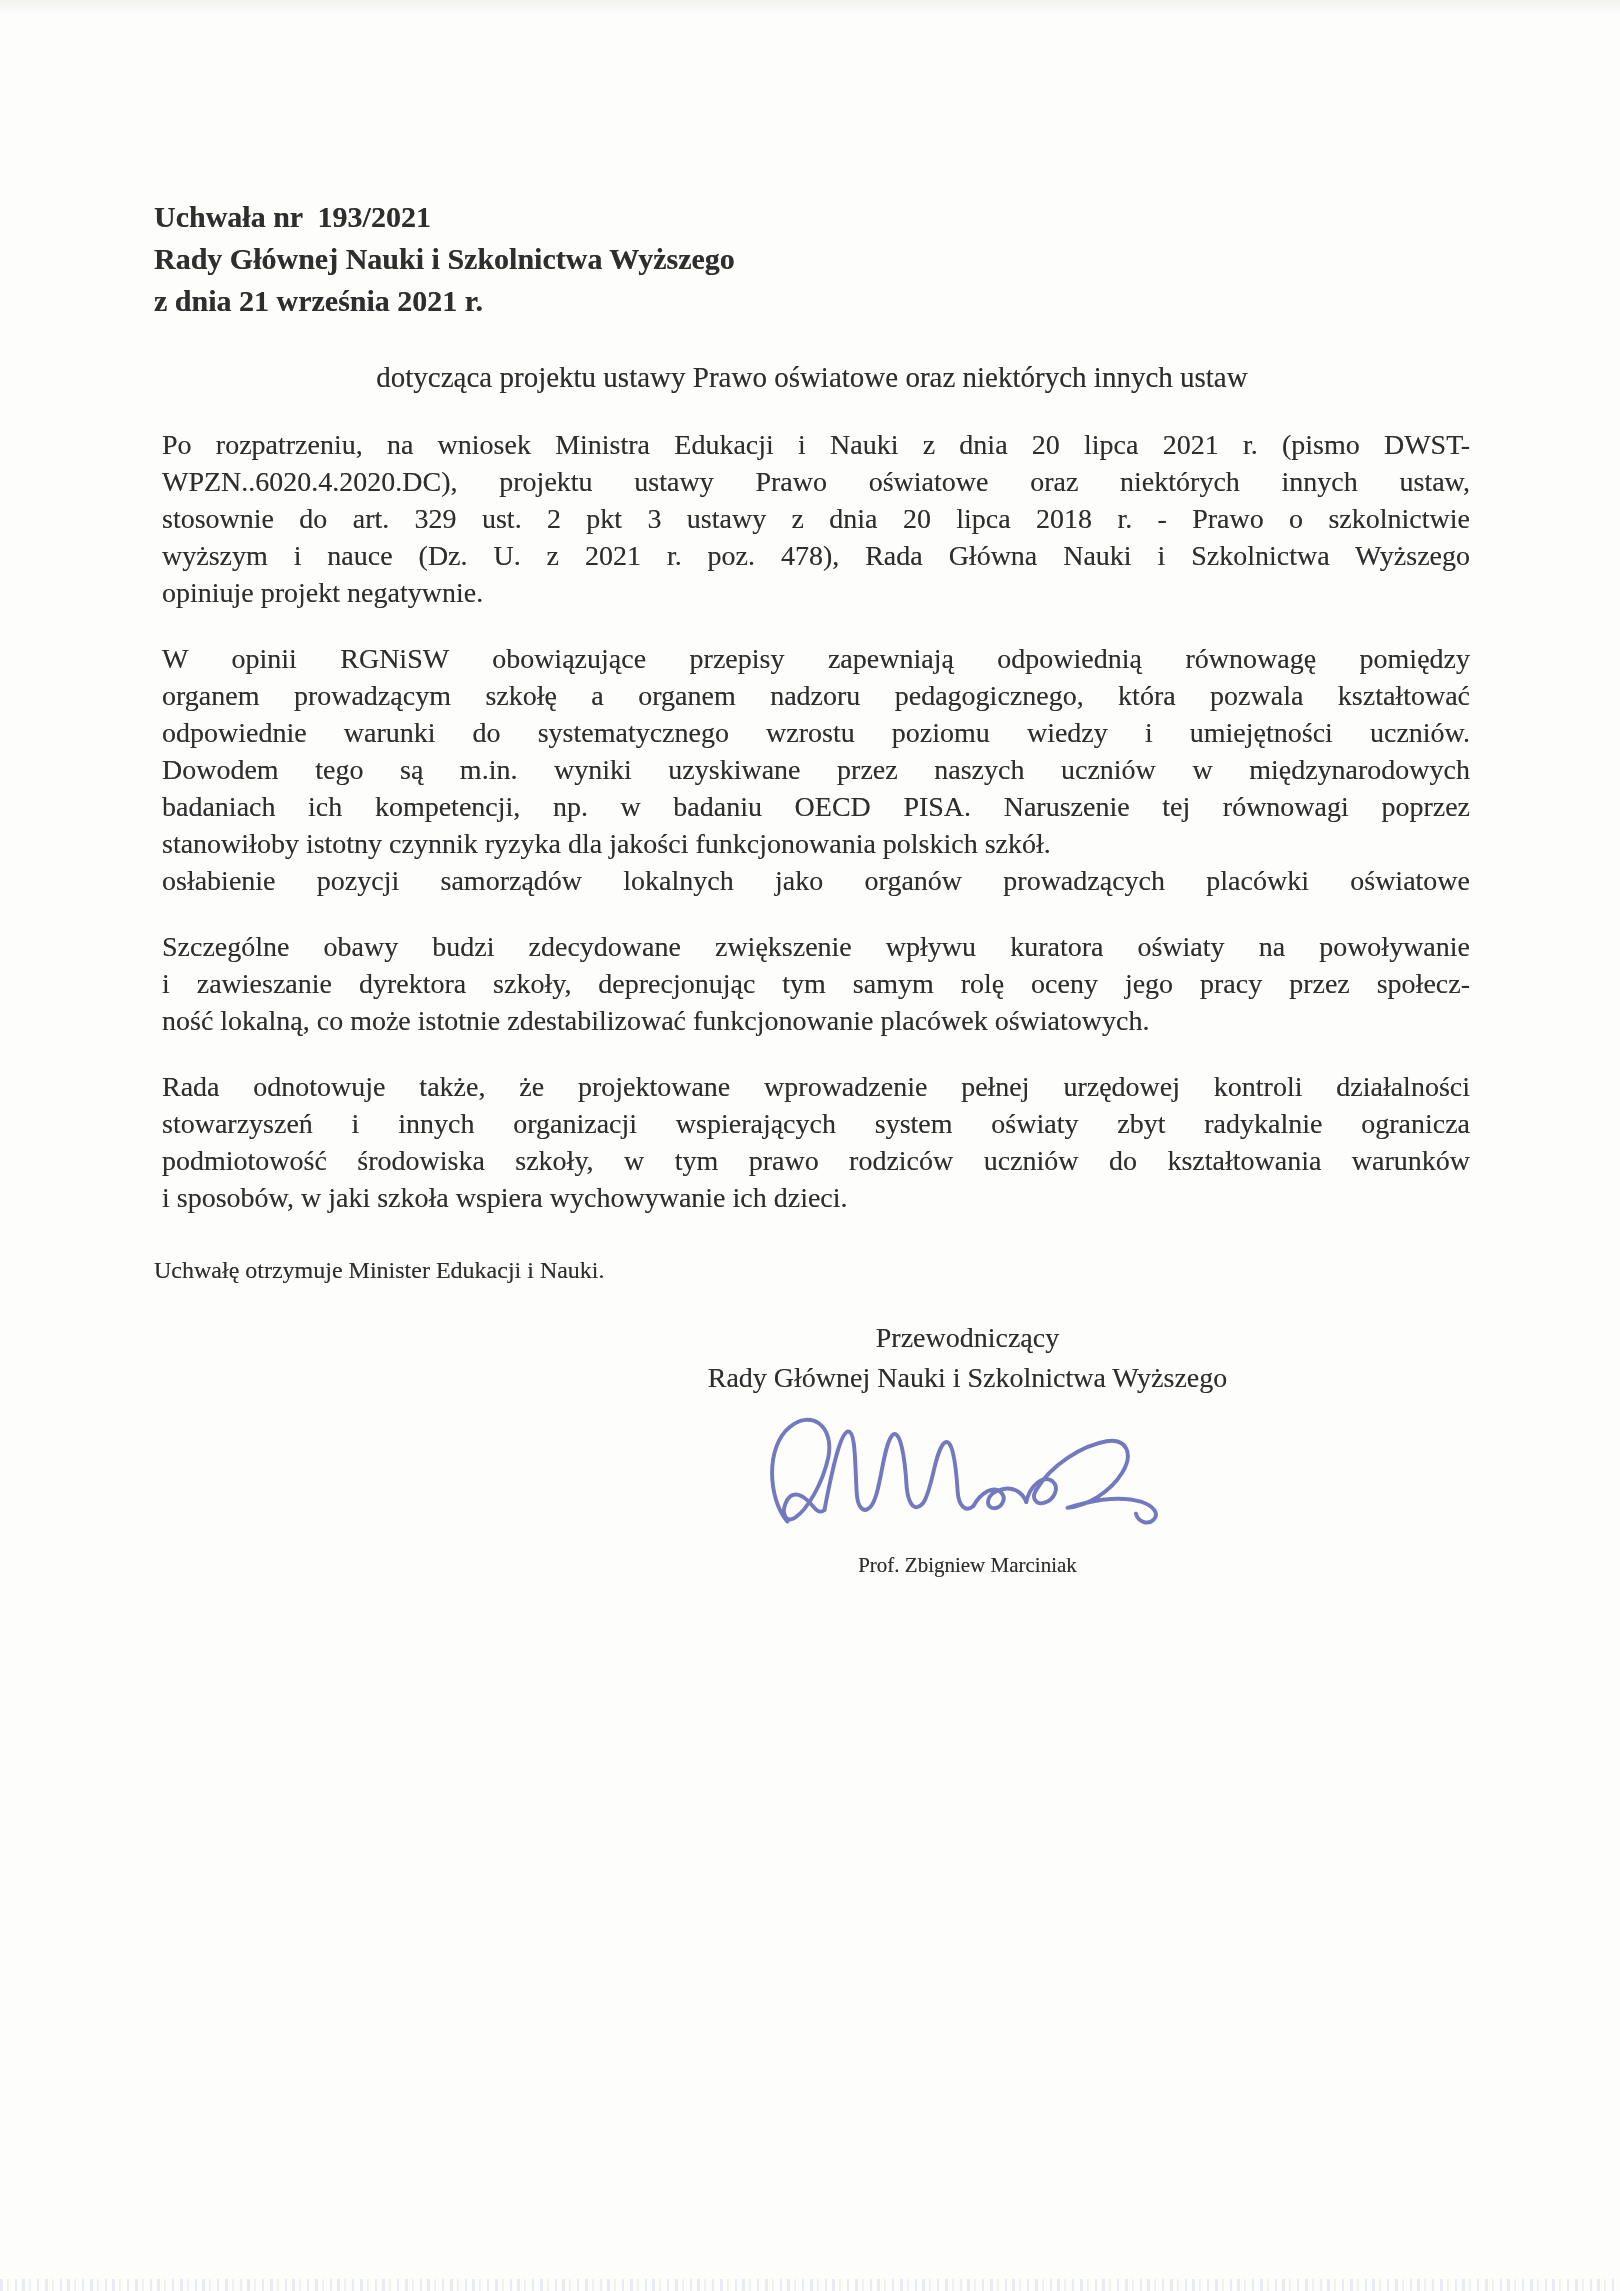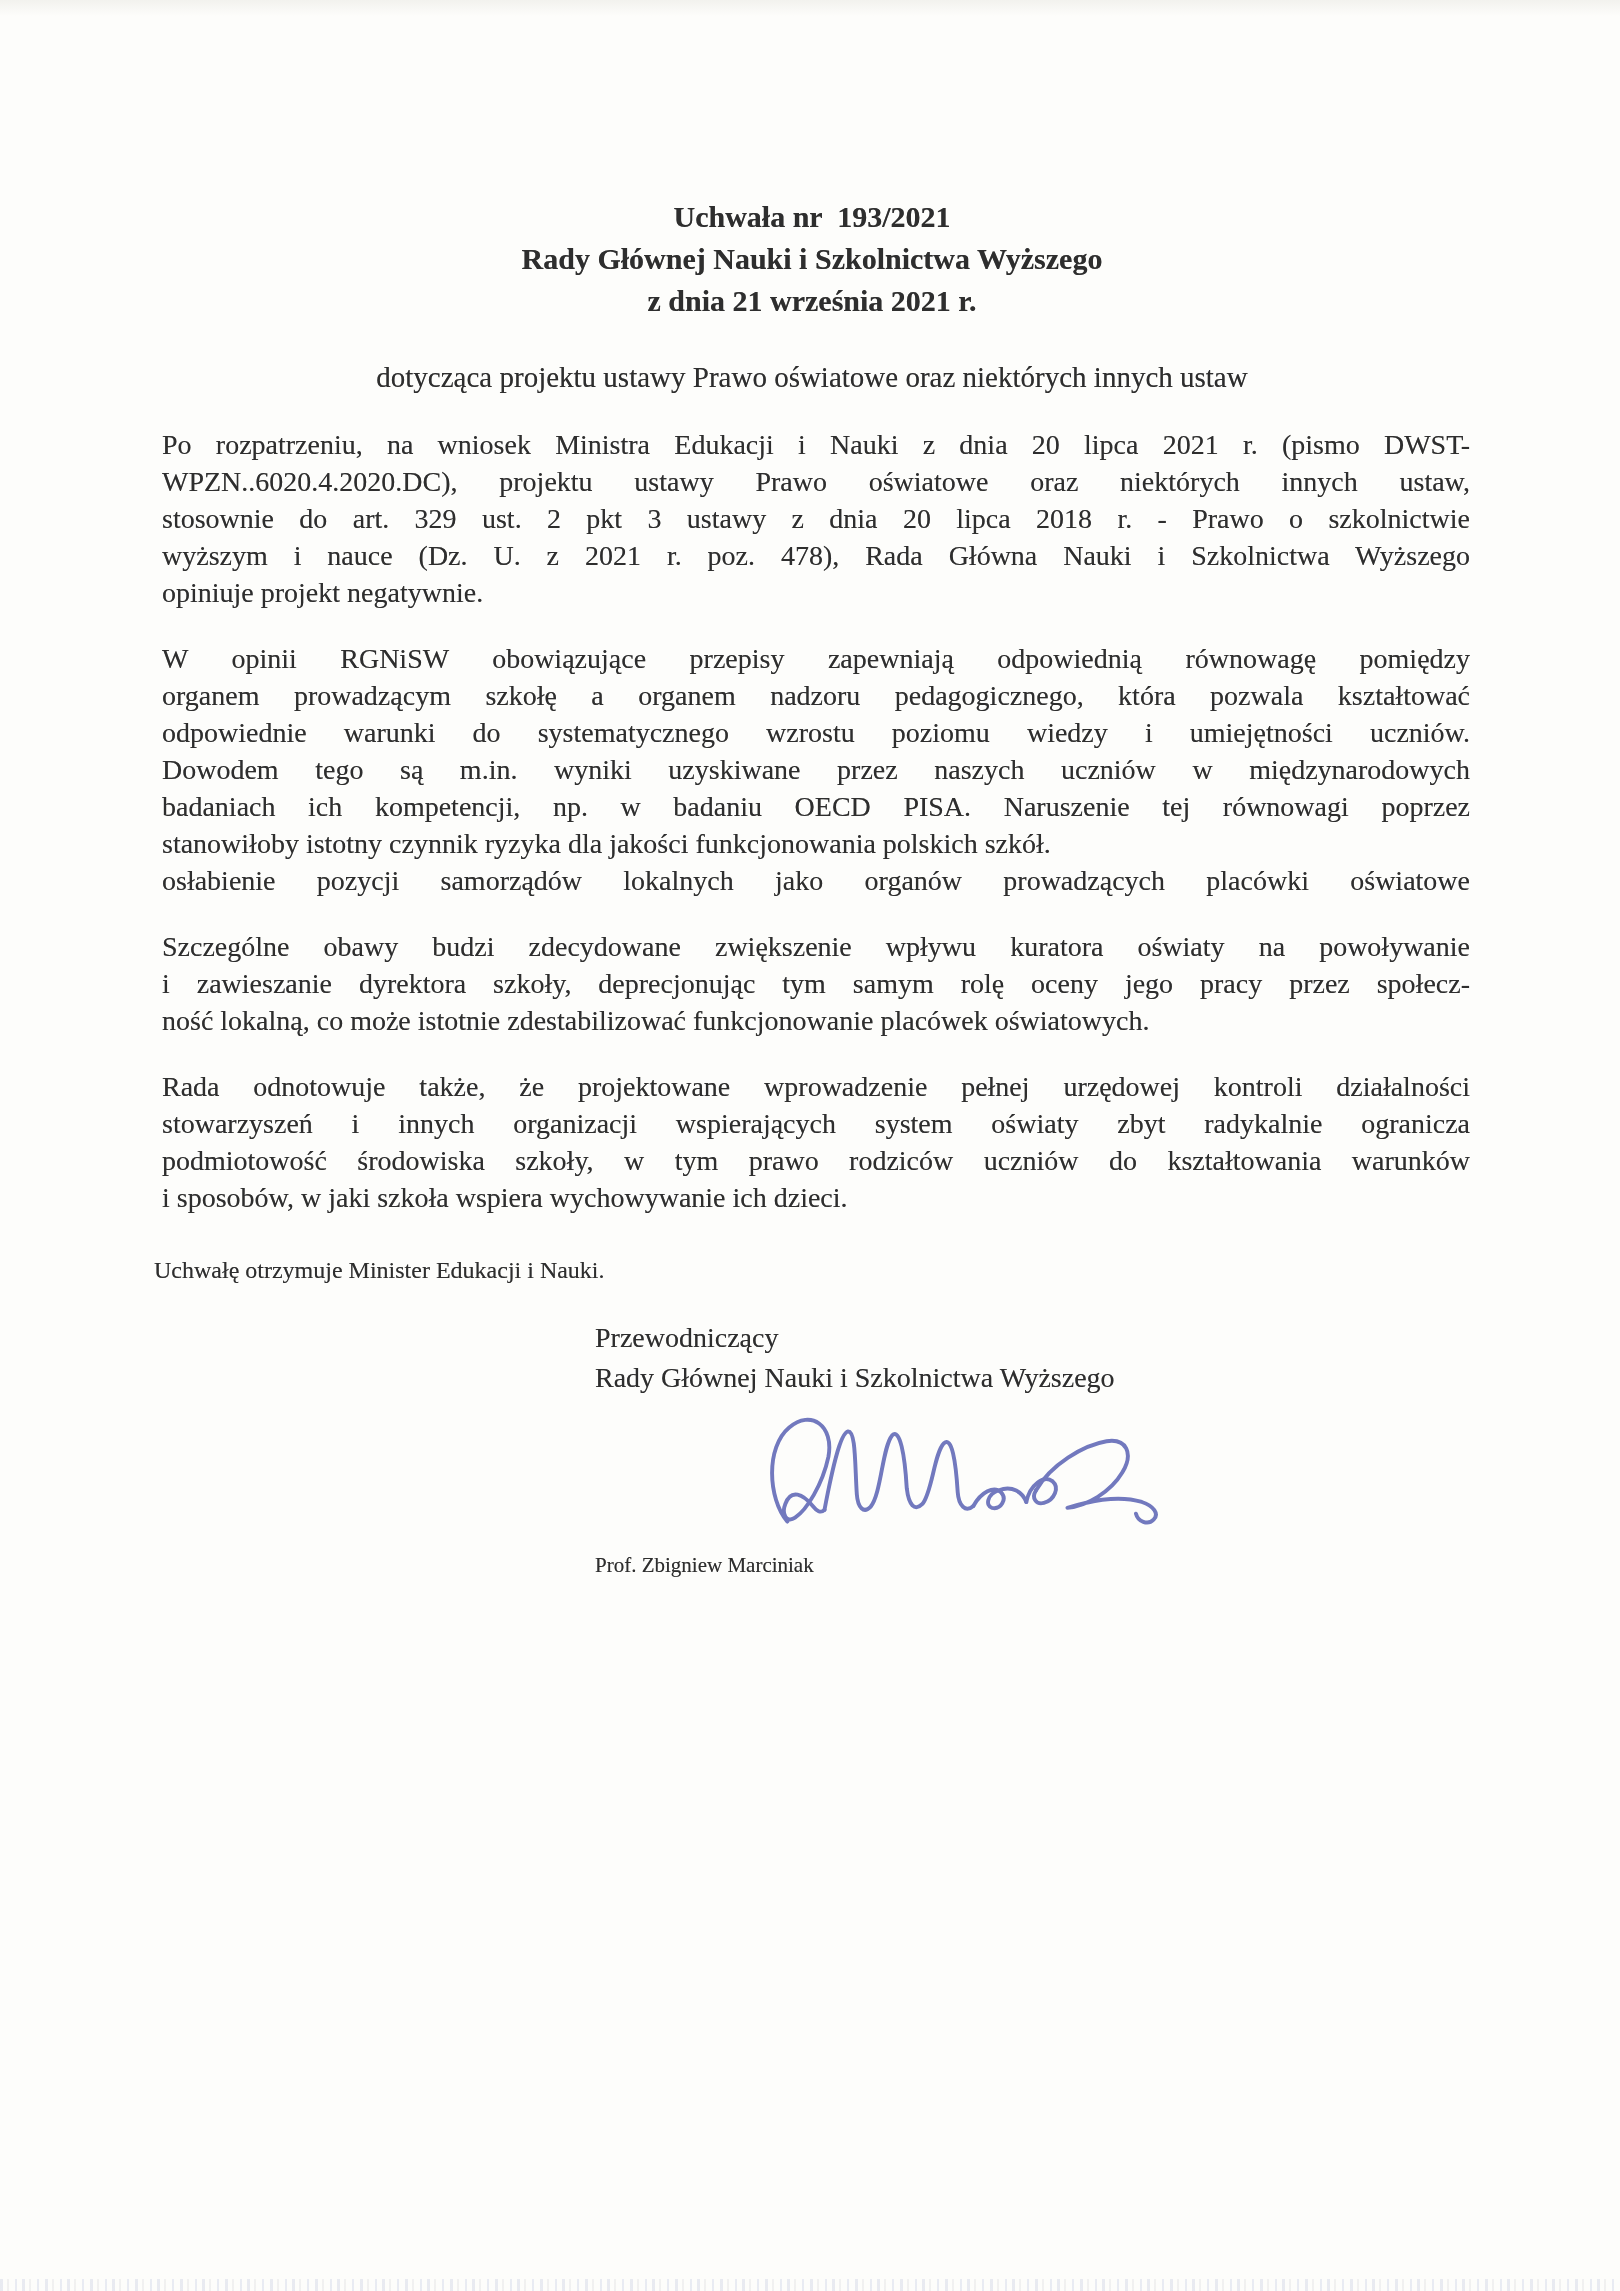--- a/index.html
+++ b/index.html
@@ -31,21 +31,21 @@
     height: 12.7px;
     background:
       repeating-linear-gradient(90deg,
         rgba(150,160,200,0.20) 0 2.9px,
         rgba(255,255,255,0)    2.9px 6.9px,
         rgba(170,170,180,0.15) 6.9px 8.8px,
         rgba(255,255,255,0)    8.8px 14.7px,
         rgba(140,155,205,0.18) 14.7px 16.7px,
         rgba(255,255,255,0)    16.7px 22.5px);
   }
-  .head { text-align: center; }
+  .head { text-align: left; }
   .title-line {
     font-weight: bold;
     font-size: 30px;
     line-height: 42px;
     white-space: pre-wrap;
     text-shadow: 0 0 0.6px rgba(45,45,45,0.55);
   }
   .subject {
     margin-top: 36px;
     text-align: center;
@@ -67,20 +67,21 @@
   .closing {
     margin-top: 36px;
     font-size: 24px;
     line-height: 37px;
     text-shadow: 0 0 0.5px rgba(50,50,50,0.5);
   }
   .sigblock {
     margin-top: 29px;
     margin-left: 441px;
     width: 745px;
+    text-align: center;
   }
   .sig-role {
     font-size: 28px;
     line-height: 40px;
     text-shadow: 0 0 0.5px rgba(50,50,50,0.5);
   }
   .sig-ink {
     display: block;
     margin: 5.9px auto -3.9px auto;
   }

